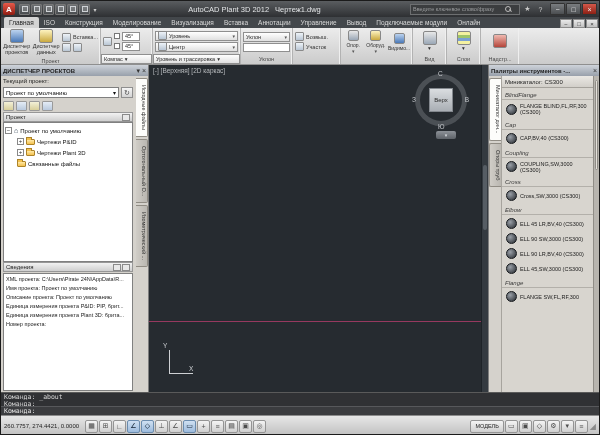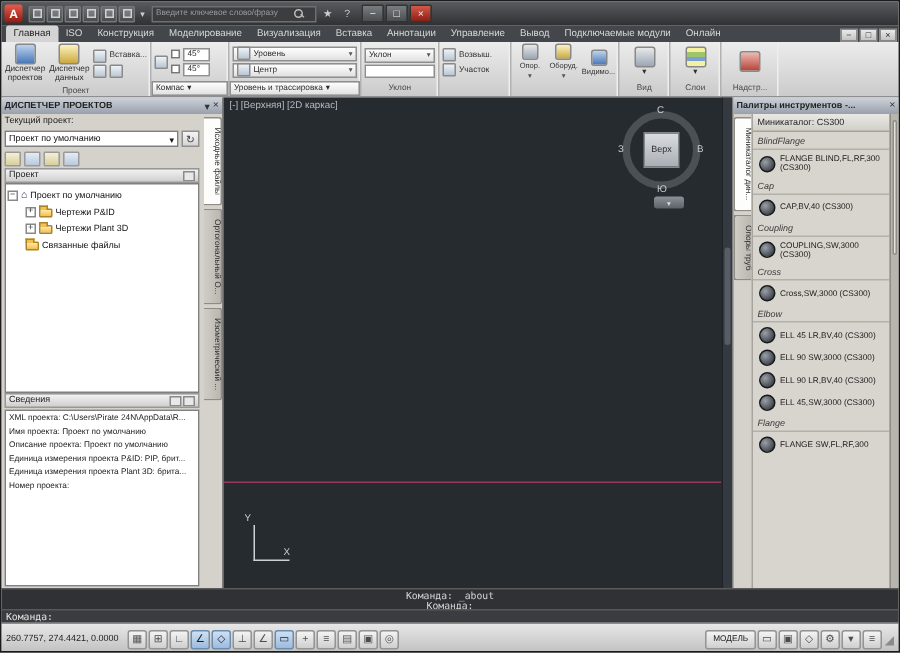--- a/index.html
+++ b/index.html
@@ -116,21 +116,21 @@
   .tp-scroll{position:absolute;right:0;top:11px;bottom:0;width:6px;background:#b8b5af;border-left:1px solid #908d87;}
   .tp-thumb{position:absolute;left:1px;right:1px;top:4px;height:90px;background:#e4e1db;border:1px solid #8f8c86;border-radius:2px;}
   .tp-spec{height:12px;font-size:6px;color:#1f1f1f;display:flex;align-items:center;border-bottom:1px solid #a5a29c;padding:0 3px;background:linear-gradient(#eae8e4,#d2cfc9);}
   .tp-group{font-size:6px;color:#3a3a3a;font-style:italic;padding:4px 3px 1px;border-bottom:1px solid #b3b0aa;margin-bottom:1px;white-space:nowrap;overflow:hidden;}
   .tp-item{display:flex;align-items:center;gap:3px;padding:2px 2px 2px 4px;}
   .tp-icon{width:11px;height:11px;border-radius:50%;background:radial-gradient(circle at 35% 35%,#9aa0a8,#23272c);border:1px solid #15181c;flex:0 0 auto;}
   .tp-item .txt{font-size:5.5px;color:#1c1c1c;line-height:1.15;}
 
   
   .cmd{position:absolute;left:0;top:391px;width:100%;height:23px;background:#303134;border-top:1px solid #5a5a5a;font-family:"DejaVu Sans Mono",monospace;color:#d6d6d6;font-size:6.5px;display:flex;flex-direction:column;}
-  .cmd-hist{flex:1;padding:1px 3px;line-height:7px;overflow:hidden;text-align:center;}
+  .cmd-hist{flex:1;padding:1px 3px;line-height:7px;overflow:hidden;}
   .cmd-input{height:9px;border-top:1px solid #57585b;display:flex;align-items:center;padding:0 3px;background:#3b3c3f;color:#e4e4e4;}
 
   
   .status{position:absolute;left:0;top:414px;width:100%;height:21px;background:linear-gradient(#e7e7e7,#bfbfbf);border-top:1px solid #8c8c8c;display:flex;align-items:center;padding:0 3px;gap:1px;font-size:6px;color:#1f1f1f;}
   .coords{width:80px;white-space:nowrap;overflow:hidden;flex:0 0 auto;}
   .sbtn{width:13px;height:13px;background:linear-gradient(#f4f4f4,#cfcfcf);border:1px solid #949494;border-radius:2px;display:flex;align-items:center;justify-content:center;font-size:7px;color:#4c4c4c;flex:0 0 auto;}
   .sbtn.on{background:linear-gradient(#cfe0f2,#9dbbdd);border-color:#6b8cae;color:#123;}
   .status .gap{flex:1;}
   .model-btn{height:13px;padding:0 4px;background:linear-gradient(#f4f4f4,#cfcfcf);border:1px solid #949494;border-radius:2px;display:flex;align-items:center;font-size:5.5px;color:#222;flex:0 0 auto;}
   .grip{font-size:8px;color:#8a8a8a;margin-left:1px;}
@@ -155,20 +155,23 @@
       <div class="qat-btn">
           <i></i>
         </div>
       <div class="qat-btn">
           <i></i>
         </div>
       <div class="qat-btn">
           <i></i>
         </div>
       <div class="qat-btn arrow">▾</div>
+    </div>
+    <div class="title-text">
+      <span>AutoCAD Plant 3D 2012</span><span class="doc">Чертеж1.dwg</span>
     </div>
     <div class="search">
       <input placeholder="Введите ключевое слово/фразу" style="">
       <span class="mag"></span>
     </div>
     <div class="ic-btn">★</div>
     <div class="ic-btn">?</div>
     <div class="winbtns">
       <div class="winbtn">−</div>
       <div class="winbtn">□</div>

